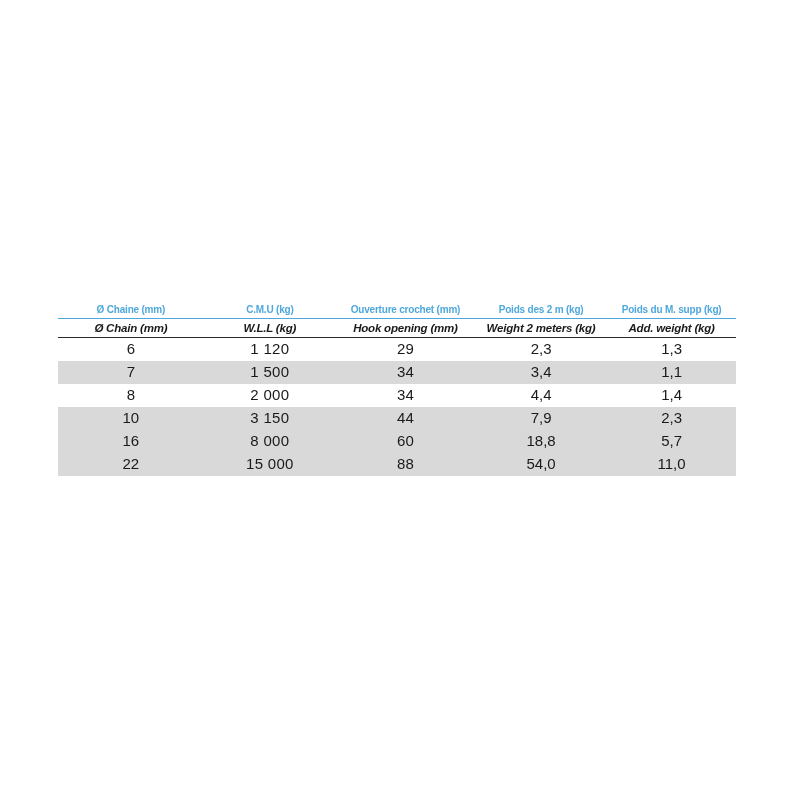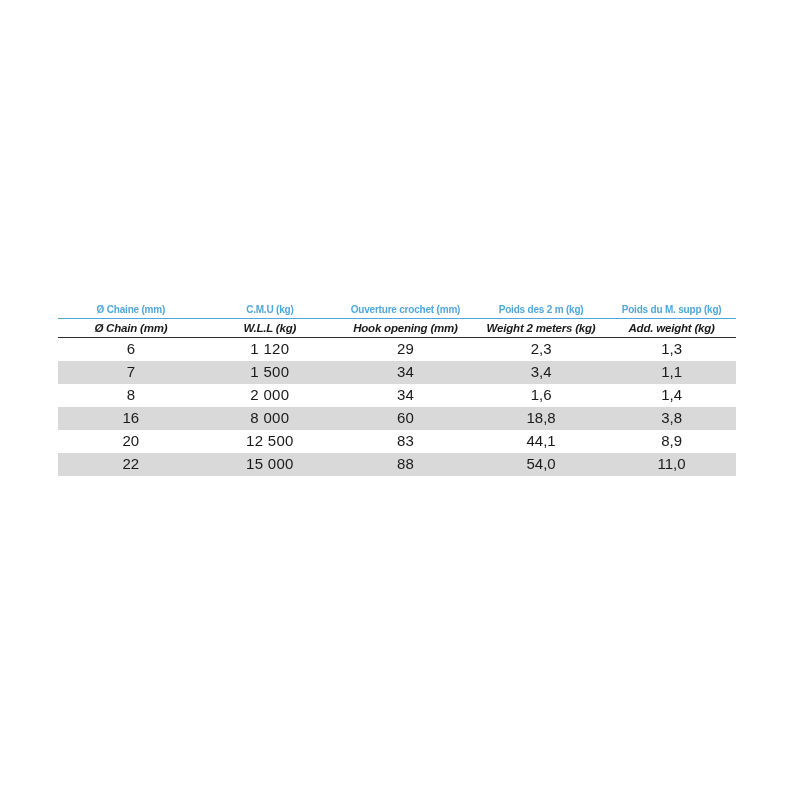--- a/index.html
+++ b/index.html
@@ -117,36 +117,36 @@
         <td>7</td>
         <td class="emph">1 500</td>
         <td>34</td>
         <td>3,4</td>
         <td>1,1</td>
       </tr>
       <tr class="data-row">
         <td>8</td>
         <td class="emph">2 000</td>
         <td>34</td>
-        <td>1,6</td>
+        <td>4,4</td>
         <td>1,4</td>
+      </tr>
+      <tr class="data-row striped">
+        <td>10</td>
+        <td class="emph">3 150</td>
+        <td>44</td>
+        <td>7,9</td>
+        <td>2,3</td>
       </tr>
       <tr class="data-row striped">
         <td>16</td>
         <td class="emph">8 000</td>
         <td>60</td>
         <td>18,8</td>
-        <td>3,8</td>
-      </tr>
-      <tr class="data-row">
-        <td>20</td>
-        <td class="emph">12 500</td>
-        <td>83</td>
-        <td>44,1</td>
-        <td>8,9</td>
+        <td>5,7</td>
       </tr>
       <tr class="data-row striped">
         <td>22</td>
         <td class="emph">15 000</td>
         <td>88</td>
         <td>54,0</td>
         <td>11,0</td>
       </tr>
     </tbody>
   </table>

